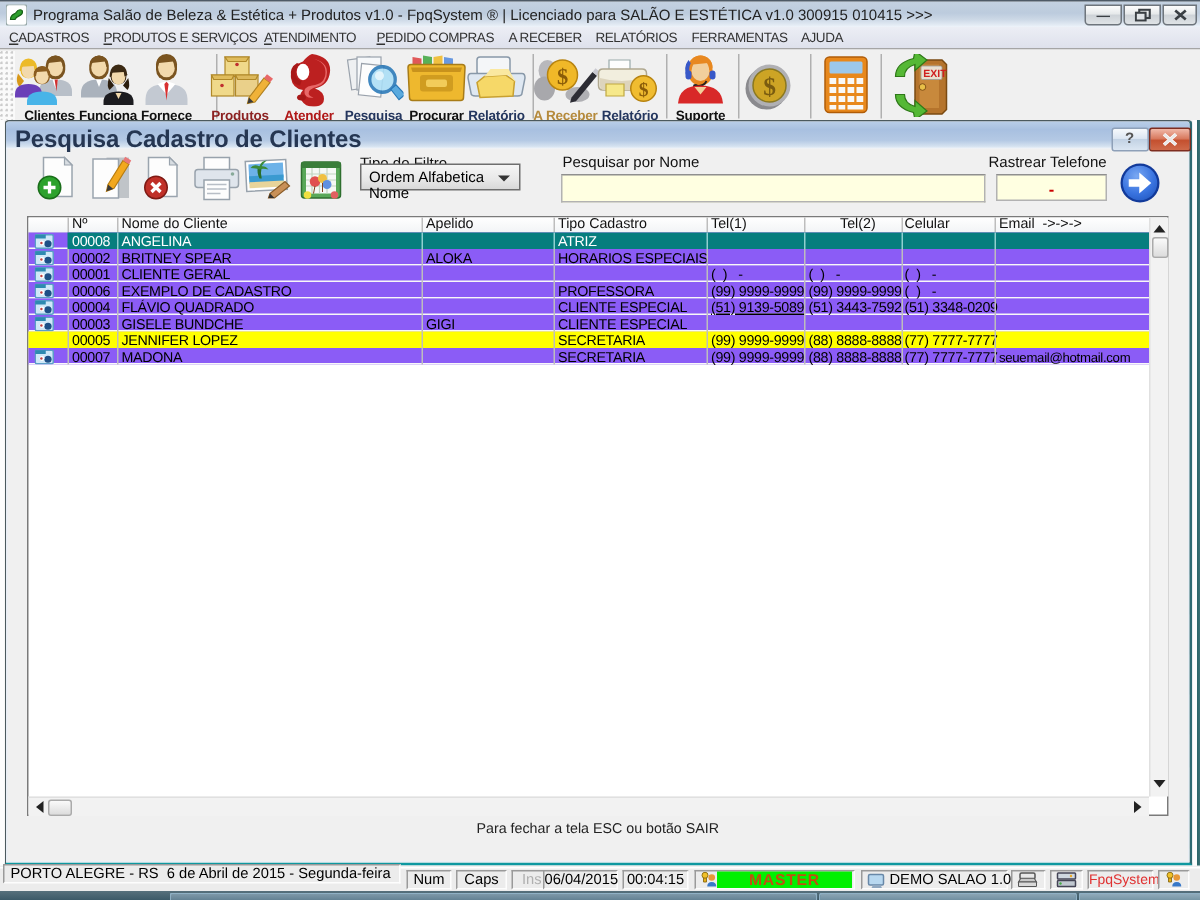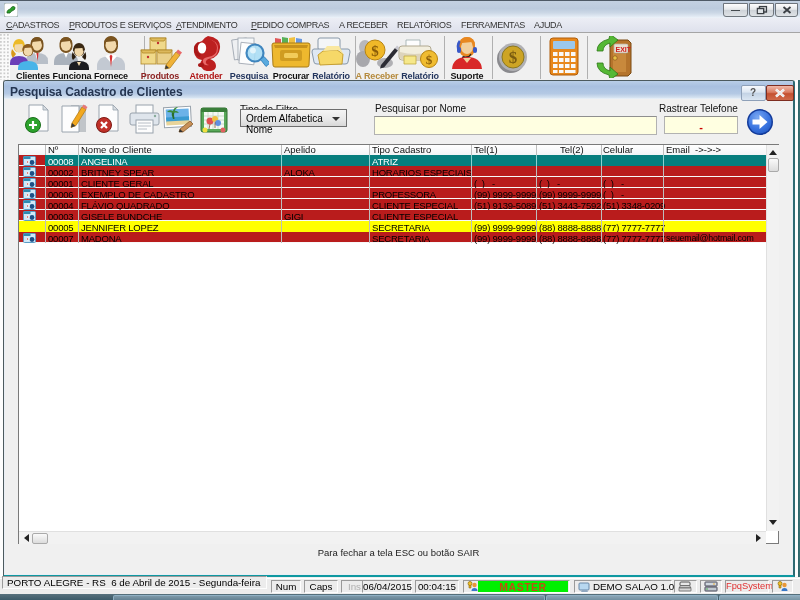--- a/index.html
+++ b/index.html
@@ -17,40 +17,40 @@
 #toolbar{left:0;top:33px;width:800px;height:47px;background:#f0f0f0;}
 #grip{left:0;top:34px;width:10px;height:46px;background-image:radial-gradient(circle at 1px 1px,#cccccc 0.8px,transparent 1px);background-size:3.5px 3.5px;background-color:#fafafa;}
 .tsep{position:absolute;top:36px;width:1px;height:43px;background:#b0b0b0;}
 .tbtn{position:absolute;top:35px;text-align:center;}
 .tbtn .lbl{font-size:9px;letter-spacing:-0.15px;font-weight:bold;color:#111;margin-top:-4px;white-space:nowrap;line-height:10px;}
 .lbl.red{color:#b01818;}.lbl.dred{color:#8c2222;}.lbl.navy{color:#24365e;}.lbl.gold{color:#b58a3c;}
 
 #childwin{left:0;top:80px;width:797px;height:497px;}
 #cborder{position:absolute;left:3px;top:0;width:789px;height:494px;border:1px solid #4c5a5e;border-bottom:2px solid #0e98a0;border-right:2px solid #2e6a72;border-radius:3px 3px 0 0;background:#f0f0f0;box-shadow:inset 0 0 0 1px #e9eef5;}
 #ctitle{position:absolute;left:4px;top:1px;width:789px;height:18px;border-radius:2px 2px 0 0;background:linear-gradient(#b9cee8,#a8c0e0 30%,#b4c9e4 70%,#d5e2f0 92%,#edf3fa);}
-#ctitle .t{position:absolute;left:6px;top:3.5px;font-size:12px;letter-spacing:-0.1px;font-weight:bold;color:#253652;}
+#ctitle .t{position:absolute;left:6px;top:3.5px;font-size:16px;letter-spacing:-0.1px;font-weight:bold;color:#253652;}
 #helpbtn{position:absolute;left:737px;top:3.5px;width:23px;height:14px;border:1px solid #8ea0b8;border-radius:2px;background:linear-gradient(#f6f9fc,#dce6f2 45%,#c2d2e4 50%,#dbe6f2);}
 #helpbtn span{position:absolute;left:8px;top:1px;font-size:10px;font-weight:bold;color:#555;}
 #closebtn{position:absolute;left:762px;top:3.5px;width:26px;height:14px;border:1px solid #7e2d20;border-radius:2px;background:linear-gradient(#f0b8a8,#d97b60 45%,#c4502f 55%,#cf6a4a);}
 #closebtn svg{position:absolute;left:7px;top:2px;}
 
 #rstrip1{left:795px;top:80px;width:3px;height:497px;background:#fdfdfd;}
 #rstrip2{left:798px;top:80px;width:2px;height:497px;background:linear-gradient(90deg,#2a6468,#3d7276);}
 
 .fbtn{position:absolute;top:103px;}
 .flabel{position:absolute;font-size:10px;color:#111;white-space:nowrap;}
 #combo{position:absolute;left:240px;top:109px;width:107px;height:18px;border:1px solid #6e6e6e;background:linear-gradient(#f5f5f5,#e8e8e8 60%,#d8d8d8);box-sizing:border-box;}
 #combo .ct{position:absolute;left:5px;top:2.5px;font-size:10px;color:#000;}
 #combo .arr{position:absolute;right:6px;top:7px;width:0;height:0;border-left:4px solid transparent;border-right:4px solid transparent;border-top:4px solid #333;}
 .yinput{position:absolute;background:#ffffe1;border:1px solid #b2b2b2;border-top-color:#8f8f8f;box-sizing:border-box;}
 
 #grid{left:18px;top:144px;width:761px;height:400px;border:1px solid #7a7a7a;background:#fff;box-sizing:border-box;}
 #ghead{position:absolute;left:0;top:0;width:759px;height:10px;background:linear-gradient(#ffffff,#f2f4f6);border-bottom:1px solid #c9c9c9;}
 .hlbl{position:absolute;top:-1px;font-size:9.5px;color:#111;white-space:nowrap;}
-.grow{position:absolute;left:0;width:747px;height:11px;background:#b91c1c;box-shadow:inset 0 -1px 0 #f8f8f8;}
+.grow{position:absolute;left:0;width:747px;height:11px;background:#8b5cf6;box-shadow:inset 0 -1px 0 #f8f8f8;}
 .gcell{position:absolute;top:0.5px;font-size:9.5px;letter-spacing:-0.2px;color:#000;white-space:nowrap;}
 .gsep{position:absolute;top:0;width:1px;height:11px;background:#bdbdbd;}
 .s1{left:26px}.s2{left:59px}.s3{left:262px}.s4{left:350px}.s5{left:452px}.s6{left:517px}.s7{left:582px}.s8{left:644px}
 .ric{position:absolute;left:4px;top:0.5px;}
 .gcell.w{color:#fff;}
 .gsep.ws{background:#8fd0d0;}
 
 #vsb{position:absolute;left:747px;top:0;width:12px;height:386px;background:#f2f2f2;border-left:1px solid #e0e0e0;}
 #hsb{position:absolute;left:0;top:386px;width:747px;height:12px;background:#f2f2f2;border-top:1px solid #e0e0e0;}
 .sthumb{position:absolute;background:linear-gradient(#fafafa,#dcdcdc);border:1px solid #aaa;border-radius:2px;box-sizing:border-box;}
@@ -61,20 +61,21 @@
 .spanel{position:absolute;top:1px;height:13px;border:1px solid;border-color:#9a9a9a #fdfdfd #fdfdfd #9a9a9a;background:#ececec;box-sizing:border-box;font-size:9.8px;color:#000;white-space:nowrap;}
 #taskbar{left:0;top:594px;width:800px;height:6px;background:linear-gradient(#57707c,#3c5a68);}
 .tbbtn{position:absolute;top:1px;height:5px;border:1px solid #8fb0c4;border-bottom:none;border-radius:2px 2px 0 0;background:linear-gradient(#7d98a8,#5d7c8e);}
 </style></head>
 <body>
 <div class="abs" id="titlebar">
   <svg class="abs" style="left:4px;top:2px" width="14" height="14">
       <rect x="0" y="0" width="14" height="14" rx="2" fill="#fff" stroke="#9aa"></rect>
       <path d="M3 10 C3 6 6 7 7 5 C8 3 11 3 11 5 C11 8 7 7 6 10 Z" fill="#2c9e2c" stroke="#176017" stroke-width="0.8"></path>
     </svg>
+  <span class="ttext">Programa Salão de Beleza &amp; Estética + Produtos v1.0 - FpqSystem ® | Licenciado para  SALÃO E ESTÉTICA v1.0 300915 010415 &gt;&gt;&gt;</span>
   <div class="winbtn" style="left:723px;width:25px;">
       <span class="g" style="font-size:9px;">—</span>
     </div>
   <div class="winbtn" style="left:749px;width:25px;">
     <svg class="g" width="11" height="9" viewBox="0 0 11 9">
         <rect x="3" y="1" width="7" height="5.5" fill="none" stroke="#3a3f44" stroke-width="1.4"></rect>
         <rect x="0.7" y="3" width="6.5" height="5.2" fill="#dfe3e6" stroke="#3a3f44" stroke-width="1.4"></rect>
       </svg>
   </div>
   <div class="winbtn" style="left:775px;width:23px;">

